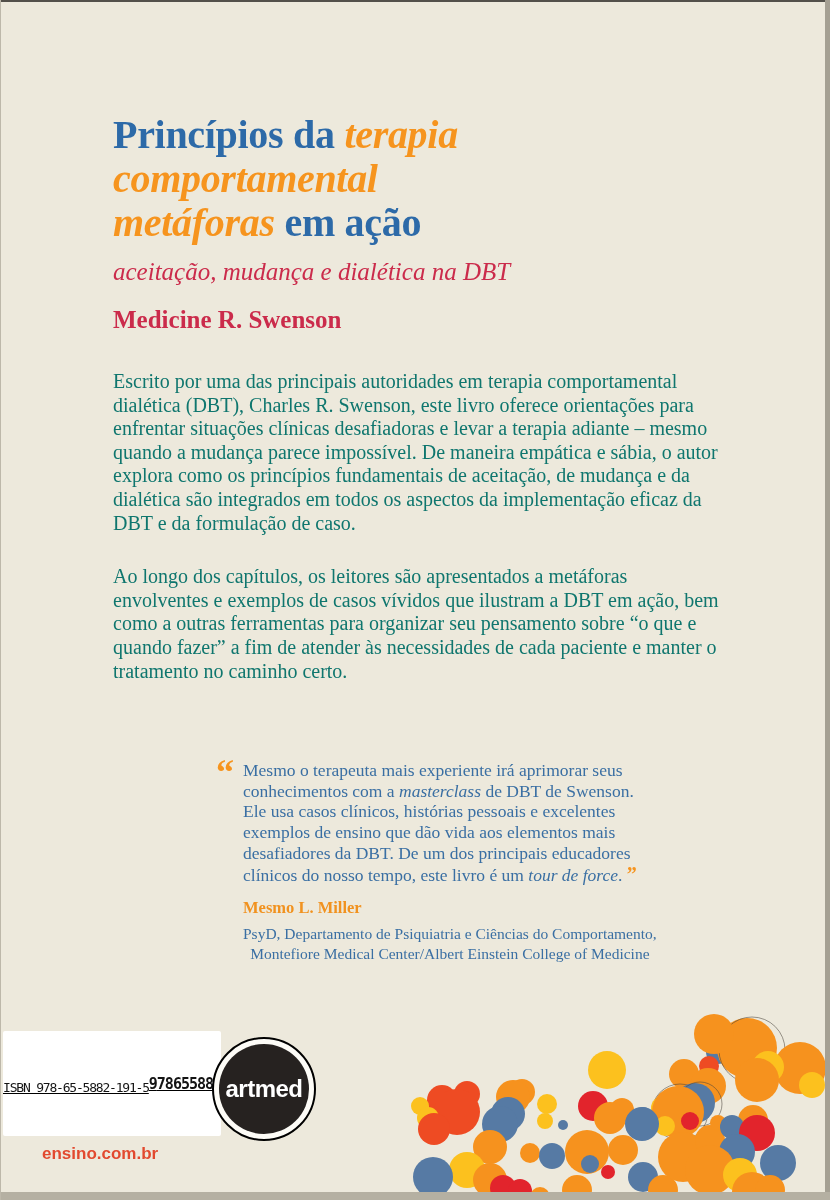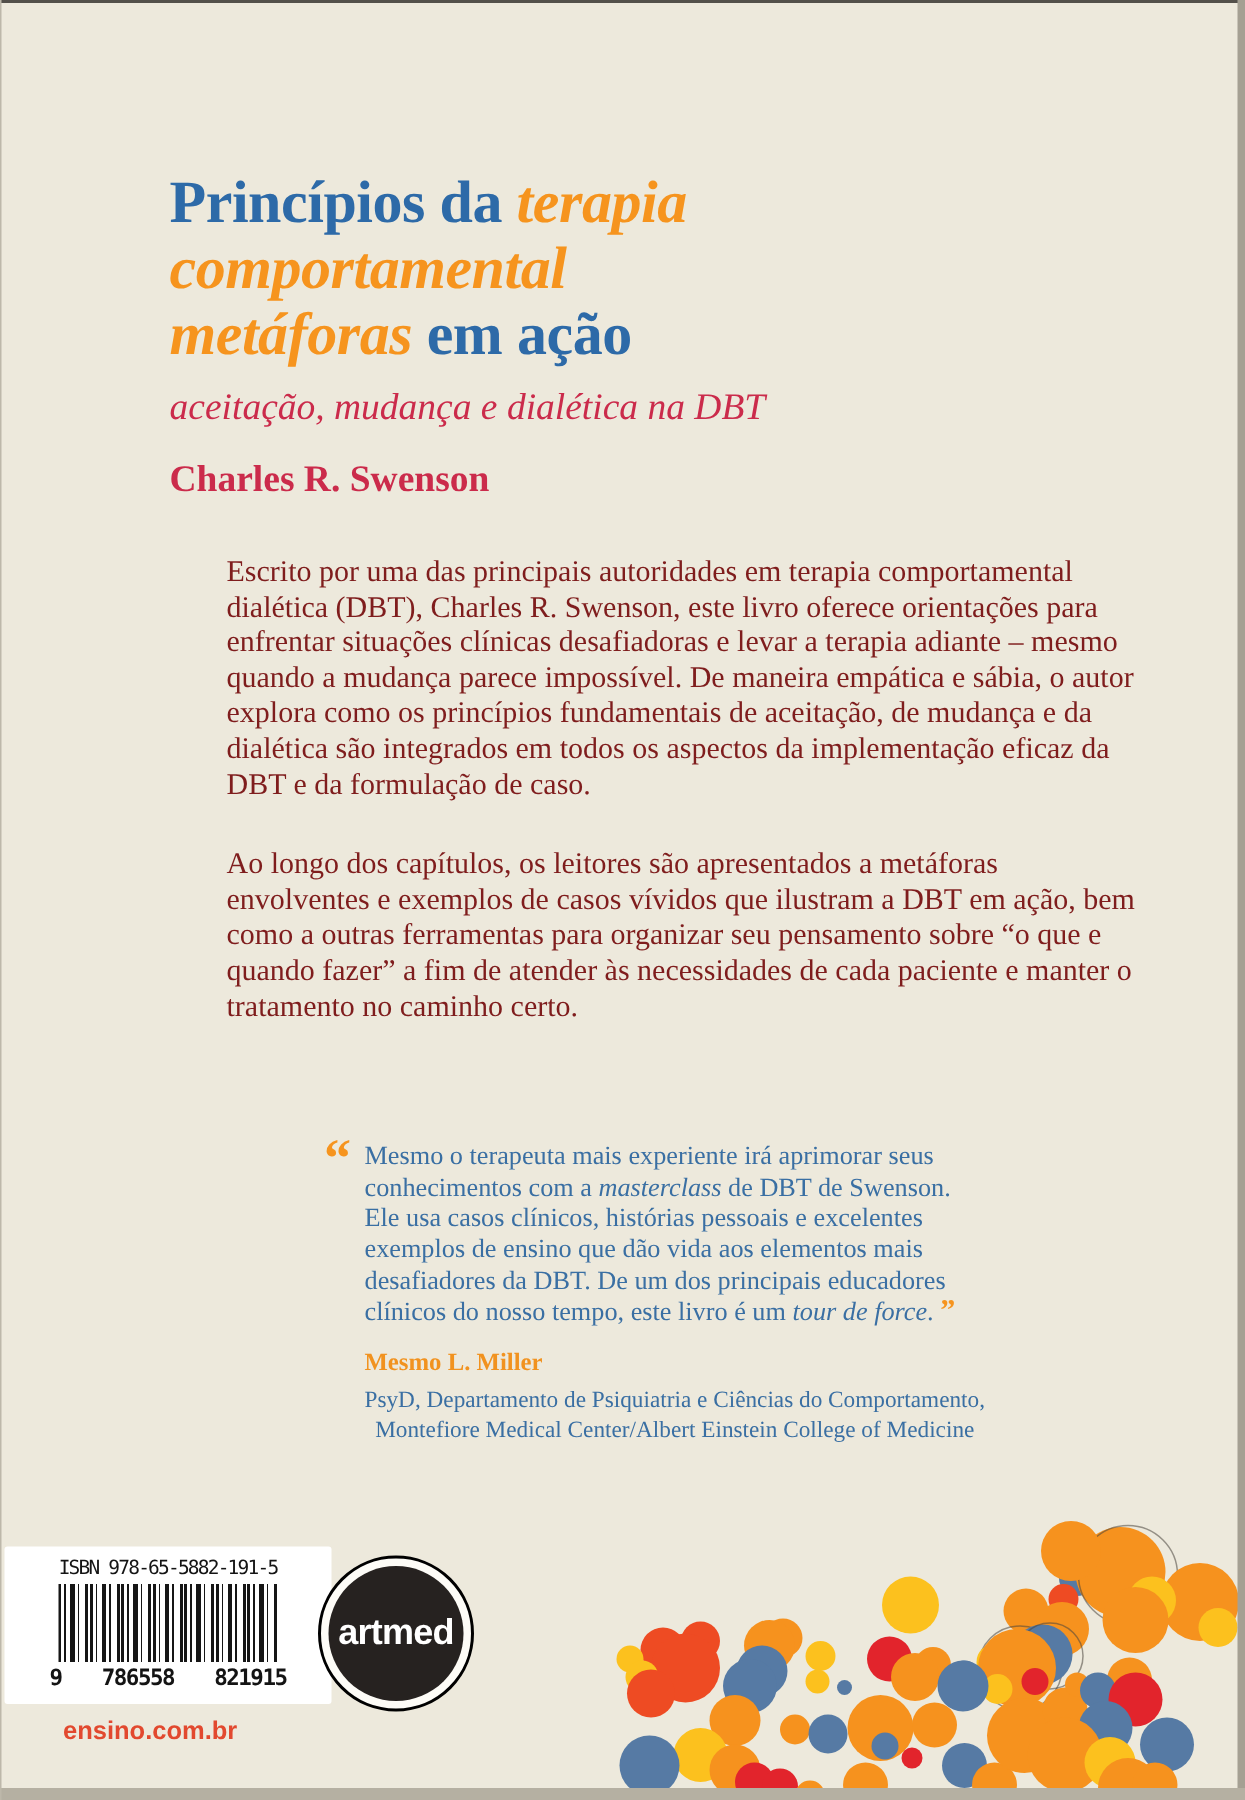--- a/index.html
+++ b/index.html
@@ -17,42 +17,42 @@
          font-size:40px;line-height:44px;letter-spacing:-0.3px;}
   .c-blue{color:#2D6AA8;}
   .c-orange{color:#F6941E;font-style:italic;}
 
   .subtitle{position:absolute;left:113px;top:258px;z-index:3;font-style:italic;
             font-size:25px;color:#CB2B4B;}
   .author{position:absolute;left:113px;top:306px;z-index:3;font-weight:700;
           font-size:25px;color:#CB2B4B;}
 
   .body-text{position:absolute;left:113px;top:370px;width:614px;z-index:3;
-             font-size:20px;line-height:23.6px;color:#7f1d1d;margin-left:38px;}
+             font-size:20px;line-height:23.6px;color:#0f766e;}
   .body-text p{margin:0;}
   .body-text p + p{margin-top:30px;}
 
   .quote{position:absolute;left:243px;top:760px;width:404px;z-index:3;
          font-size:17.5px;line-height:20.7px;color:#3A6FA3;}
   .quote-open{position:absolute;left:-27px;top:-6px;font-size:36px;line-height:1;
               font-weight:700;color:#F6941E;}
   .quote-close{font-size:20px;font-weight:700;color:#F6941E;line-height:1;}
   .em{font-style:italic;}
 
   .attribution{position:absolute;left:243px;top:898px;z-index:3;}
   .reviewer-name{font-size:16.5px;font-weight:700;color:#F1921F;margin:0 0 6px 0;}
   .reviewer-line{font-size:15.5px;line-height:20px;color:#3A6FA3;text-align:center;}
 
   .category{position:absolute;left:42px;top:1045px;z-index:3;
             font-family:Liberation Mono, monospace;font-weight:700;
             font-size:17px;letter-spacing:0.3px;color:#a21caf;}
 
   .barcode{position:absolute;left:3px;top:1031px;width:218px;height:105px;z-index:5;
-           background:#FFFFFF;border-radius:2px;display:flex;flex-direction:column;
-           align-items:center;}
+           background:#FFFFFF;border-radius:2px;display:flex;flex-direction:row;
+           align-items:center;text-decoration:underline;}
   .isbn{font-family:"DejaVu Sans Mono",monospace;font-size:13px;letter-spacing:-1.2px;
         color:#141414;margin-top:7px;white-space:nowrap;}
   .bars{width:146px;height:52px;margin-top:3px;
         background:repeating-linear-gradient(90deg,
           #161616 0 2px,#fff 2px 4px,#161616 4px 5px,#fff 5px 8px,
           #161616 8px 11px,#fff 11px 13px,#161616 13px 14px,#fff 14px 18px,
           #161616 18px 20px,#fff 20px 21px);}
   .digits{width:158px;display:flex;justify-content:space-between;
           font-family:"DejaVu Sans Mono",monospace;font-size:15px;font-weight:700;
           letter-spacing:-1px;color:#141414;margin-top:1px;}
@@ -145,21 +145,21 @@
     </svg>
 
   <h1 class="title">
     <span><span class="c-blue">Princípios da </span><span class="c-orange">terapia</span></span><br>
     <span><span class="c-orange">comportamental</span></span><br>
     <span><span class="c-orange">metáforas</span><span class="c-blue"> em ação</span></span>
   </h1>
 
   <div class="subtitle">aceitação, mudança e dialética na DBT</div>
 
-  <div class="author">Charles R. Swenson</div>
+  <div class="author">Medicine R. Swenson</div>
 
   <div class="body-text">
     <p>Escrito por uma das principais autoridades em terapia comportamental dialética (DBT), Charles R. Swenson, este livro oferece orientações para enfrentar situações clínicas desafiadoras e levar a terapia adiante – mesmo quando a mudança parece impossível. De maneira empática e sábia, o autor explora como os princípios fundamentais de aceitação, de mudança e da dialética são integrados em todos os aspectos da implementação eficaz da DBT e da formulação de caso.</p>
     <p>Ao longo dos capítulos, os leitores são apresentados a metáforas envolventes e exemplos de casos vívidos que ilustram a DBT em ação, bem como a outras ferramentas para organizar seu pensamento sobre “o que e quando fazer” a fim de atender às necessidades de cada paciente e manter o tratamento no caminho certo.</p>
   </div>
 
   <div class="quote">
     <span class="quote-open">“</span><span>Mesmo o terapeuta mais experiente irá aprimorar seus conhecimentos com a </span><span class="em">masterclass</span><span> de DBT de Swenson. Ele usa casos clínicos, histórias pessoais e excelentes exemplos de ensino que dão vida aos elementos mais desafiadores da DBT. De um dos principais educadores clínicos do nosso tempo, este livro é um </span><span class="em">tour de force</span><span>. </span><span class="quote-close">”</span>
   </div>
 

